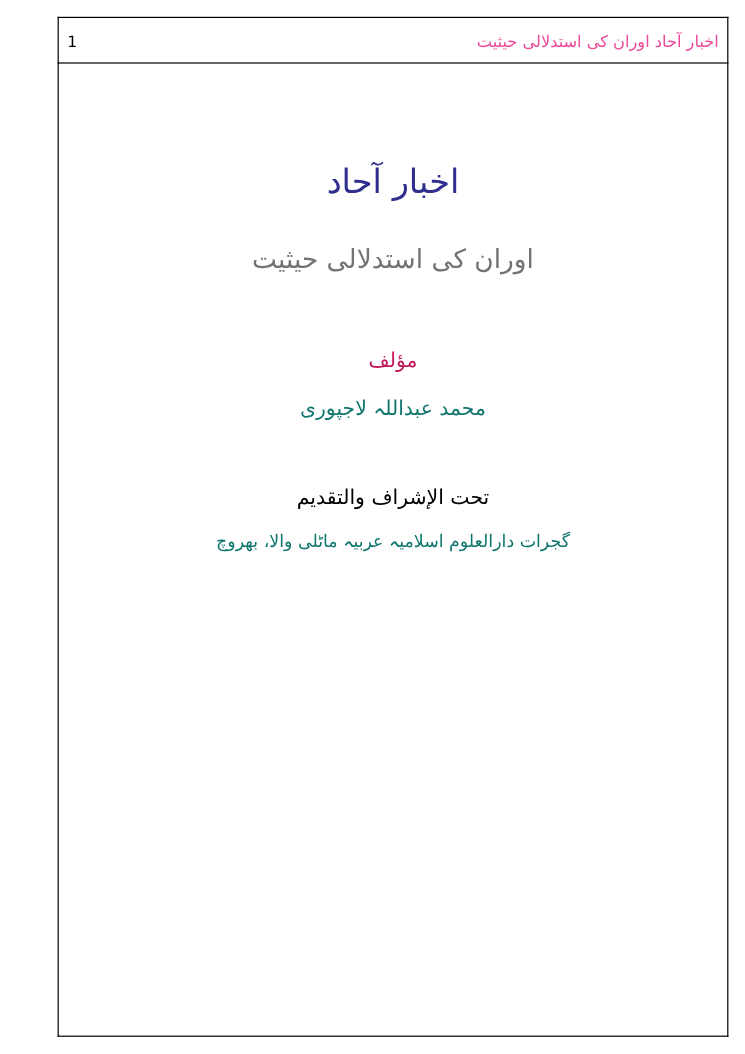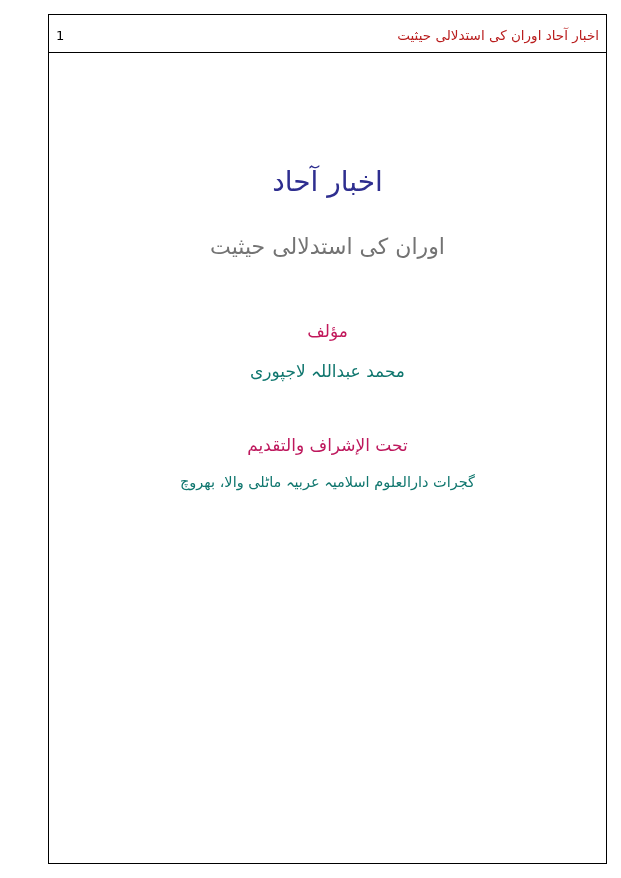--- a/index.html
+++ b/index.html
@@ -57,21 +57,21 @@
     left: 56px;
     right: 22px;
     height: 34px;
     display: flex;
     align-items: center;
     justify-content: space-between;
     direction: rtl;
   }
   .header-title {
     font-size: 13.5px;
-    color: #b91c1c;
+    color: #ec4899;
     line-height: 1.7;
     white-space: nowrap;
   }
   .header-page-number {
     font-size: 13px;
     color: #000000;
     direction: ltr;
   }
   .header-rule {
     position: absolute;
@@ -85,21 +85,21 @@
   .content {
     position: absolute;
     top: 52px;
     left: 49px;
     right: 15px;
     bottom: 15px;
     text-align: center;
     direction: rtl;
   }
   .title-block {
-    margin-top: 108px;
+    margin-top: 78px;
   }
   .main-title-1 {
     font-size: 28px;
     color: #2e2e8f;
     line-height: 1.6;
     letter-spacing: 1px;
   }
   .main-title-2 {
     font-size: 22px;
     color: #737373;
@@ -110,21 +110,21 @@
   .section {
     margin-top: 44px;
   }
   .section-label {
     font-size: 17px;
     color: #c2185b;
     line-height: 1.8;
     margin-bottom: 8px;
   }
   .section-label.teal {
-    color: #be185d;
+    color: #000000;
   }
   .section-line {
     font-size: 17px;
     color: #0f766e;
     line-height: 1.95;
   }
   .section-line.small {
     font-size: 15.5px;
   }
   .section-line.tiny {

